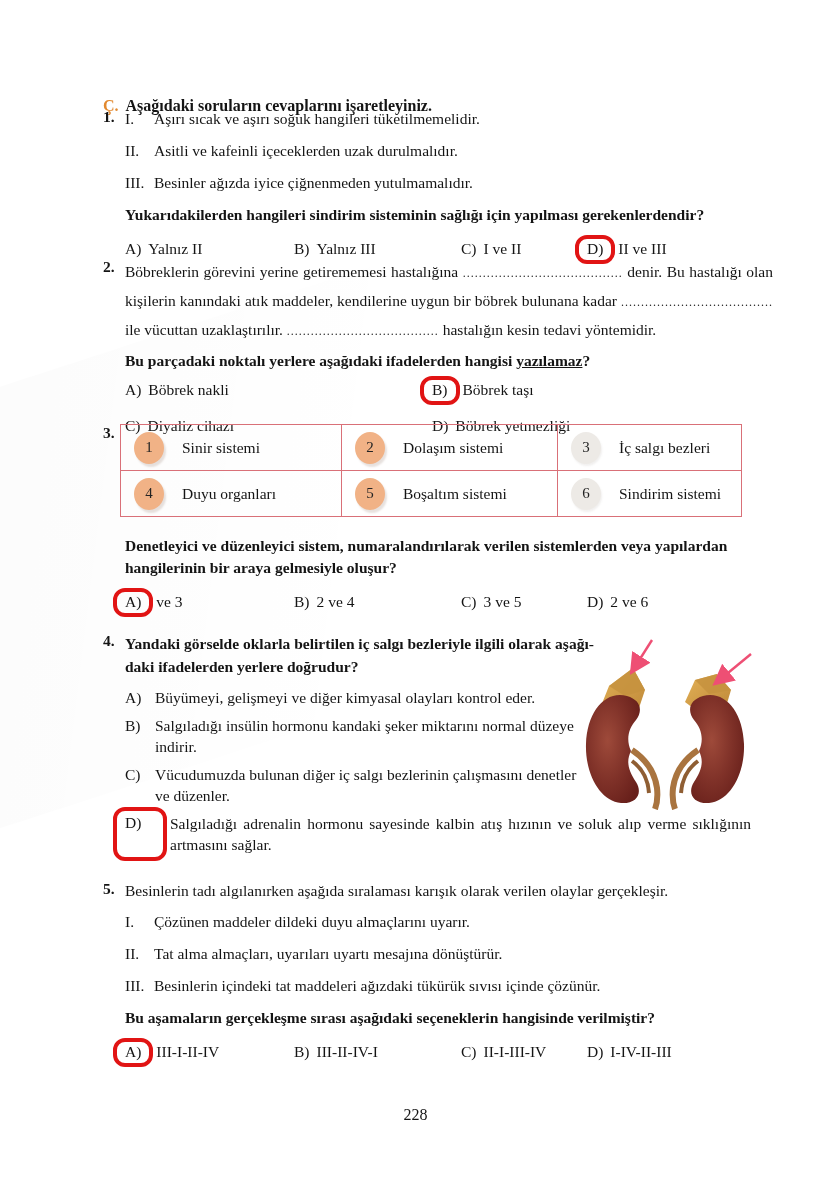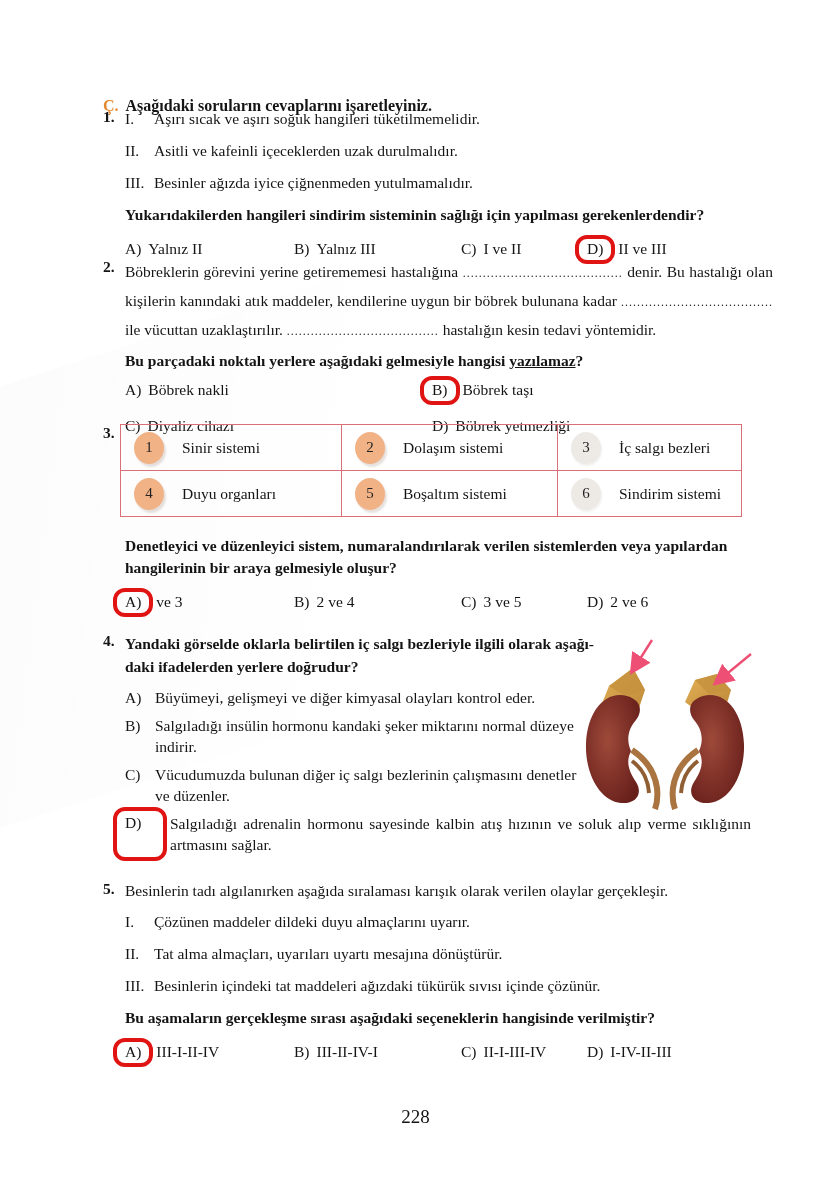--- a/index.html
+++ b/index.html
@@ -42,21 +42,21 @@
   
   .q4wrap{position:relative;}
   .q4q{font-weight:bold;line-height:23px;width:480px;}
   .q4opts{margin-top:9px;}
   .q4opt{display:flex;margin-bottom:7px;line-height:21px;}
   .q4label{flex:0 0 30px;width:30px;}
   .q4text{flex:1;}
   .narrow .q4text{max-width:428px;}
   .wide .q4text{max-width:600px;text-align:justify;}
   .kidneyfig{position:absolute;left:472px;top:6px;width:180px;height:172px;}
-  .pgnum{position:absolute;left:0;top:1106px;width:831px;text-align:center;font-size:19px;}
+  .pgnum{position:absolute;left:0;top:1106px;width:831px;text-align:center;font-size:16px;}
 </style>
 </head>
 <body>
 
 <div class="page">
   <div class="wm"></div>
 
   <div class="block hdr" style="top:76px;">
     <span class="marker">Ç.</span><span>Aşağıdaki soruların cevaplarını işaretleyiniz.</span>
   </div>
@@ -97,21 +97,21 @@
       <div class="pline just">
         <span>kişilerin kanındaki atık maddeler, kendilerine uygun bir böbrek bulunana kadar</span>
         <span class="dots">......................................</span>
       </div>
       <div class="pline">
         <span>ile vücuttan uzaklaştırılır.</span>
         <span class="dots">......................................</span>
         <span>hastalığın kesin tedavi yöntemidir.</span>
       </div>
       <div class="bq">
-        <span>Bu parçadaki noktalı yerlere aşağıdaki gelmesiyle hangisi </span><span class="ul">yazılamaz</span><span>?</span>
+        <span>Bu parçadaki noktalı yerlere aşağıdaki ifadelerden hangisi </span><span class="ul">yazılamaz</span><span>?</span>
       </div>
       <div class="optgrid2">
         <div class="row">
           <span class="c0"><span class="olabel">A)</span><span>Böbrek nakli</span></span>
           <span class="c1"><span class="olabel circ">B)</span><span>Böbrek taşı</span></span>
         </div>
         <div class="row">
           <span class="c0"><span class="olabel">C)</span><span>Diyaliz cihazı</span></span>
           <span class="c1"><span class="olabel">D)</span><span>Böbrek yetmezliği</span></span>
         </div>

